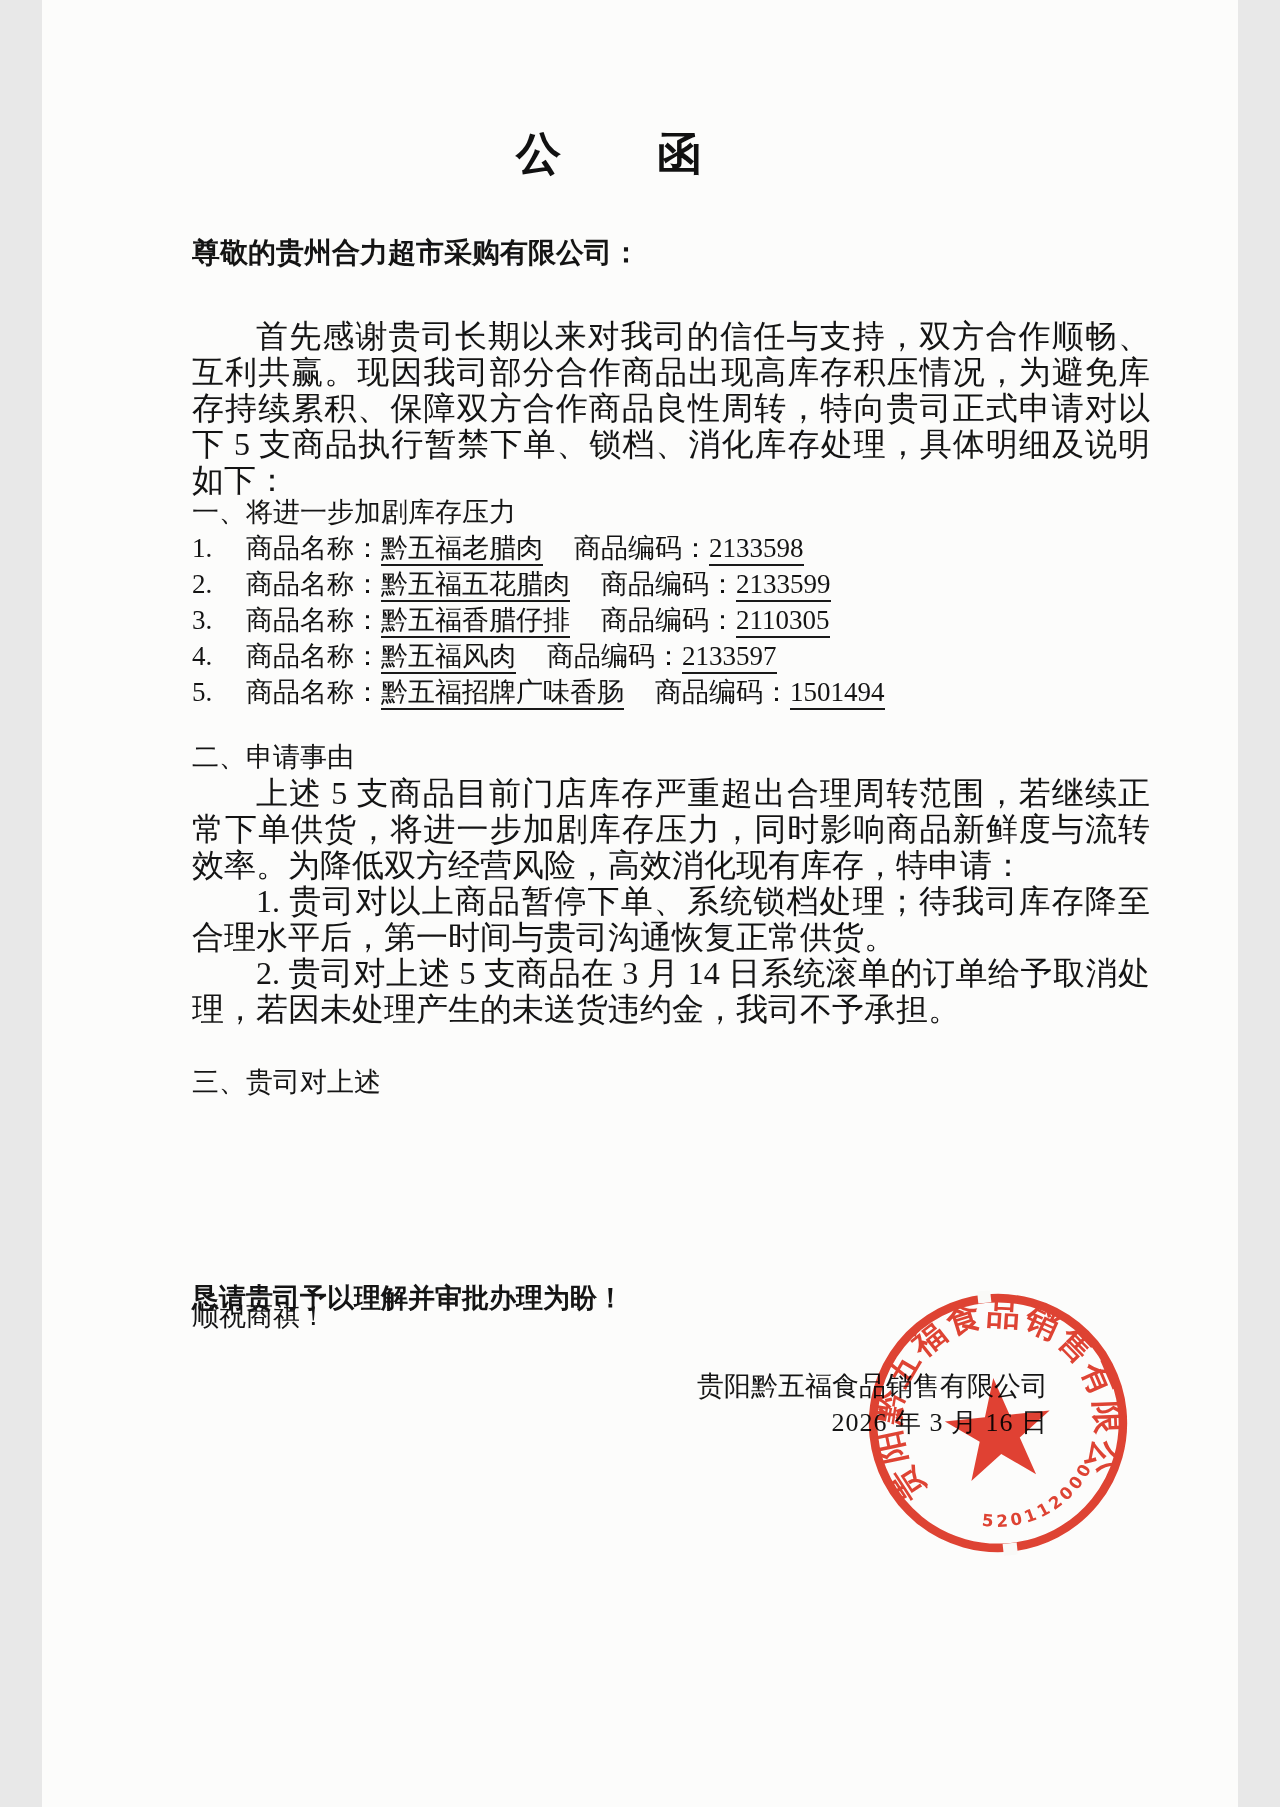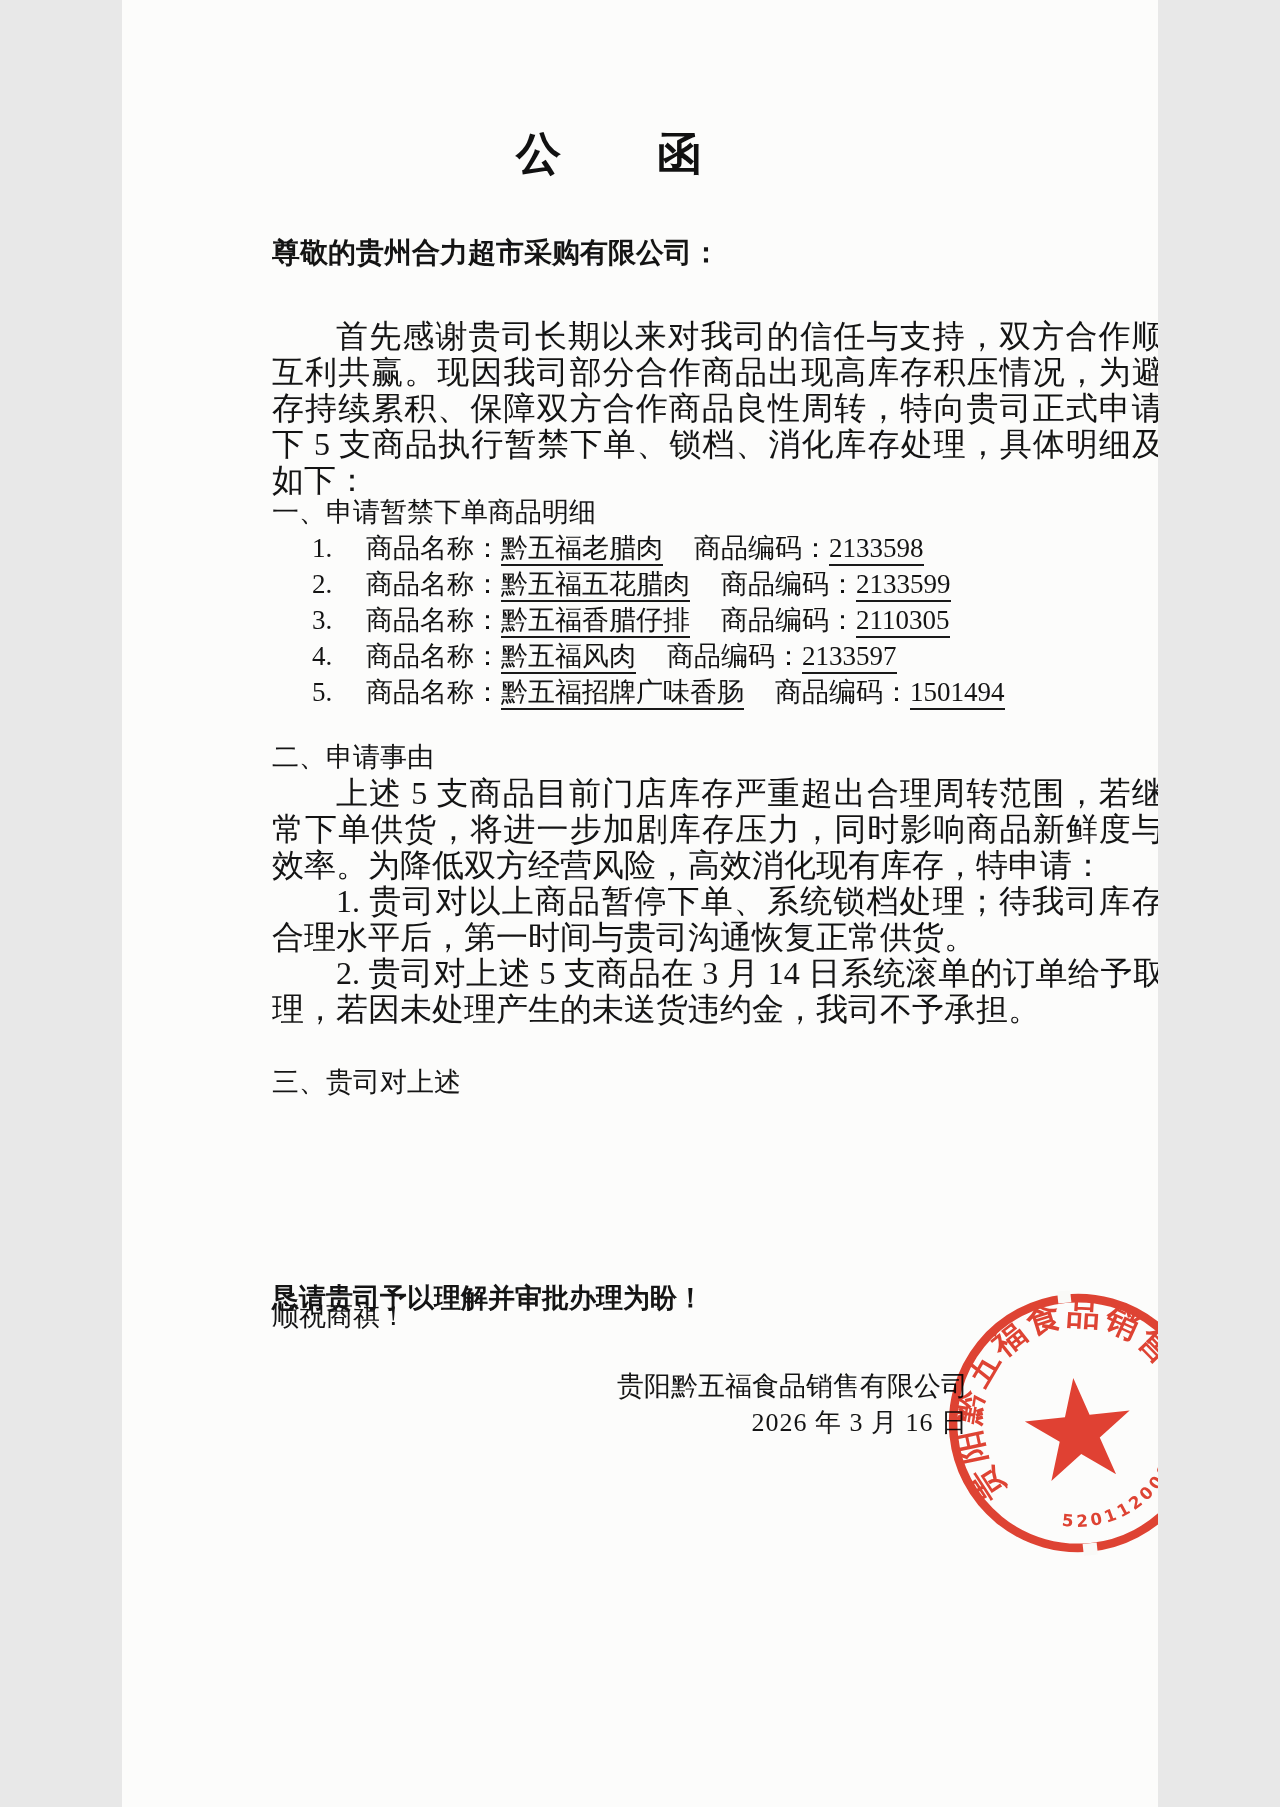--- a/index.html
+++ b/index.html
@@ -1,19 +1,19 @@
 <!DOCTYPE html>
 <html><head>
 <meta charset="utf-8">
 <style>
   html,body{margin:0;padding:0;}
   body{background:#e8e8e8;}
   .page{
     position:relative;
-    width:1036px;height:1807px;
+    width:1196px;height:1807px;
     margin:0 auto;
     background:#fcfcfb;
     overflow:hidden;
     font-family:"Liberation Serif","DejaVu Serif",serif;
     color:#141414;
   }
   .abs{position:absolute;}
   .title{
     left:0;right:60px;top:124px;
     text-align:center;
@@ -26,21 +26,21 @@
     font-size:28px;font-weight:bold;line-height:34px;
   }
   .body-block{
     left:150px;width:958px;
     font-size:32px;line-height:36px;
     text-align:justify;
   }
   .indent{text-indent:2em;}
   .heading{left:150px;width:958px;font-size:27px;line-height:36px;}
   .items{left:150px;width:980px;font-size:27px;line-height:36px;}
-  .item-row{white-space:nowrap;margin-left:40px;}
+  .item-row{white-space:nowrap;}
   .item-no{display:inline-block;width:54px;}
   .u{
     border-bottom:2px solid #1a1a1a;
     padding-bottom:1px;
   }
   .code-label{margin-left:1.15em;}
   .sig{
     right:190px;top:1369px;
     font-size:27px;line-height:34px;
     text-align:right;
@@ -72,21 +72,21 @@
 <div class="page">
 
   <div class="abs speck"></div>
 
   <div class="abs title">公　　函</div>
 
   <div class="abs greeting">尊敬的贵州合力超市采购有限公司：</div>
 
   <div class="abs body-block indent" style="top:318px">首先感谢贵司长期以来对我司的信任与支持，双方合作顺畅、互利共赢。现因我司部分合作商品出现高库存积压情况，为避免库存持续累积、保障双方合作商品良性周转，特向贵司正式申请对以下 5 支商品执行暂禁下单、锁档、消化库存处理，具体明细及说明如下：</div>
 
-  <div class="abs heading" style="top:494px">一、申请暂禁下单商品明细</div>
+  <div class="abs heading" style="top:494px">一、将进一步加剧库存压力</div>
 
   <div class="abs items" style="top:530px">
     <div class="item-row">
       <span class="item-no">1.</span><span>商品名称：</span><span class="u">黔五福老腊肉</span><span class="code-label">商品编码：</span><span class="u">2133598</span>
     </div>
     <div class="item-row">
       <span class="item-no">2.</span><span>商品名称：</span><span class="u">黔五福五花腊肉</span><span class="code-label">商品编码：</span><span class="u">2133599</span>
     </div>
     <div class="item-row">
       <span class="item-no">3.</span><span>商品名称：</span><span class="u">黔五福香腊仔排</span><span class="code-label">商品编码：</span><span class="u">2110305</span>

